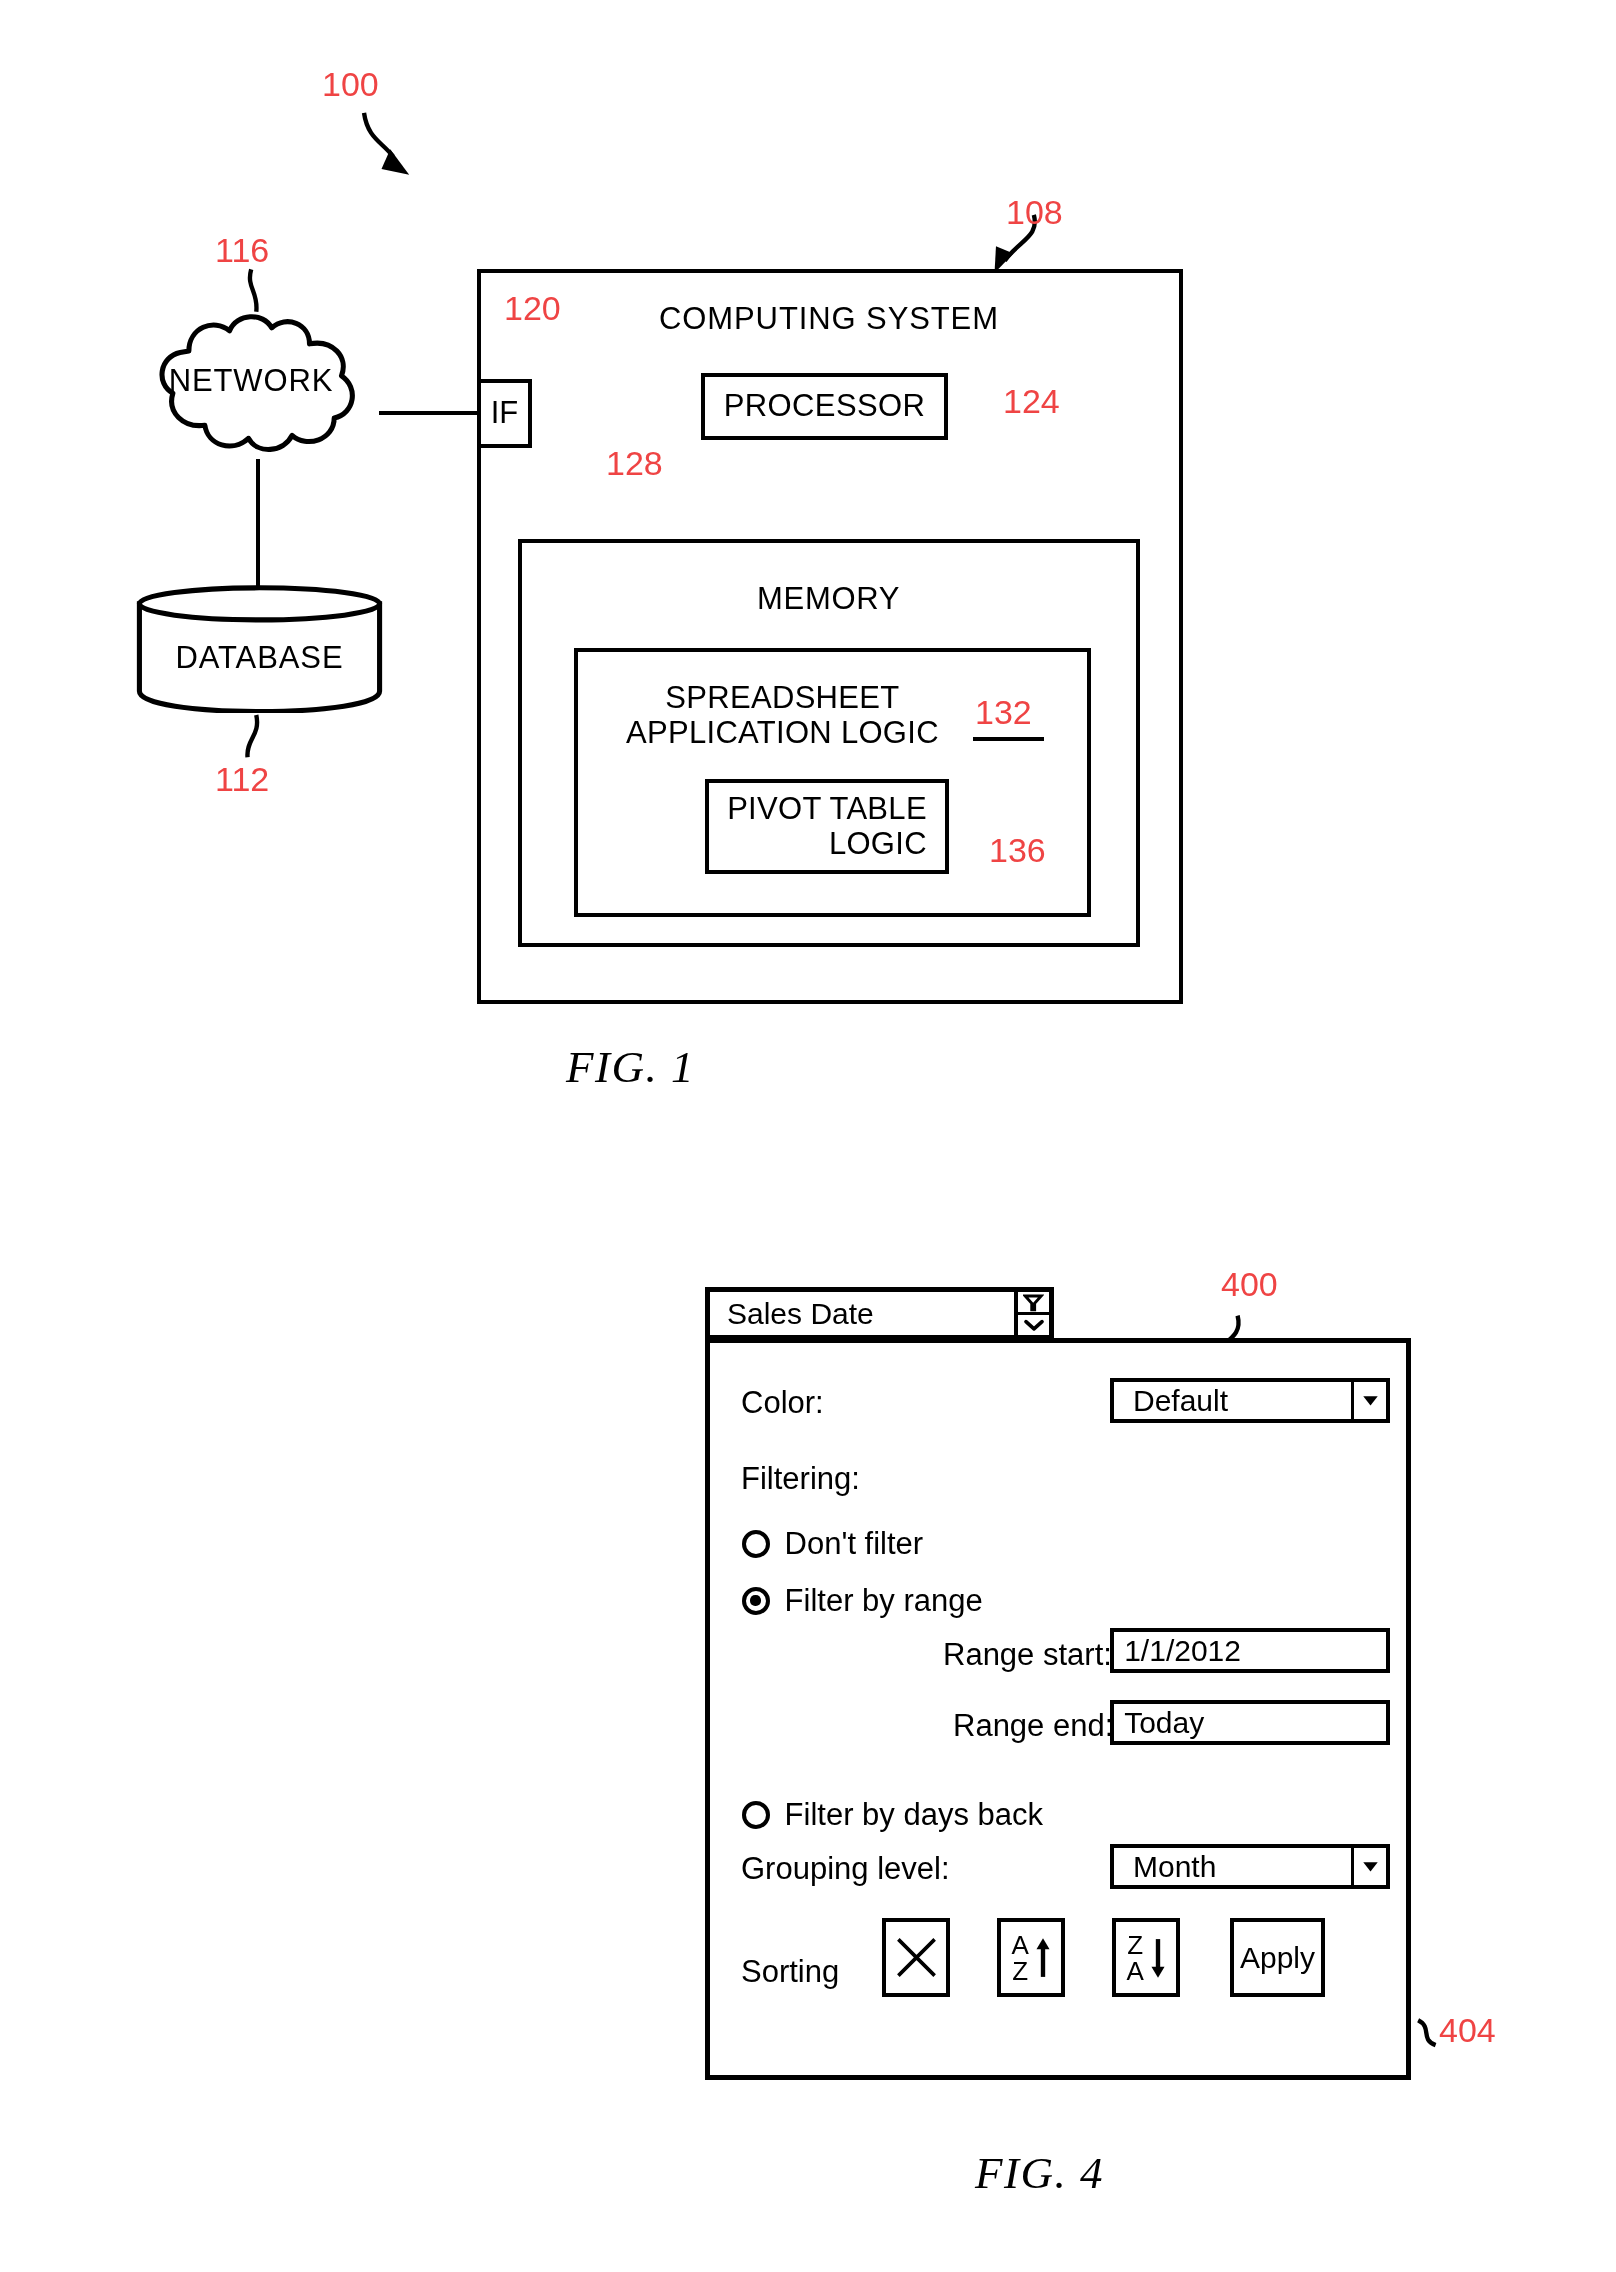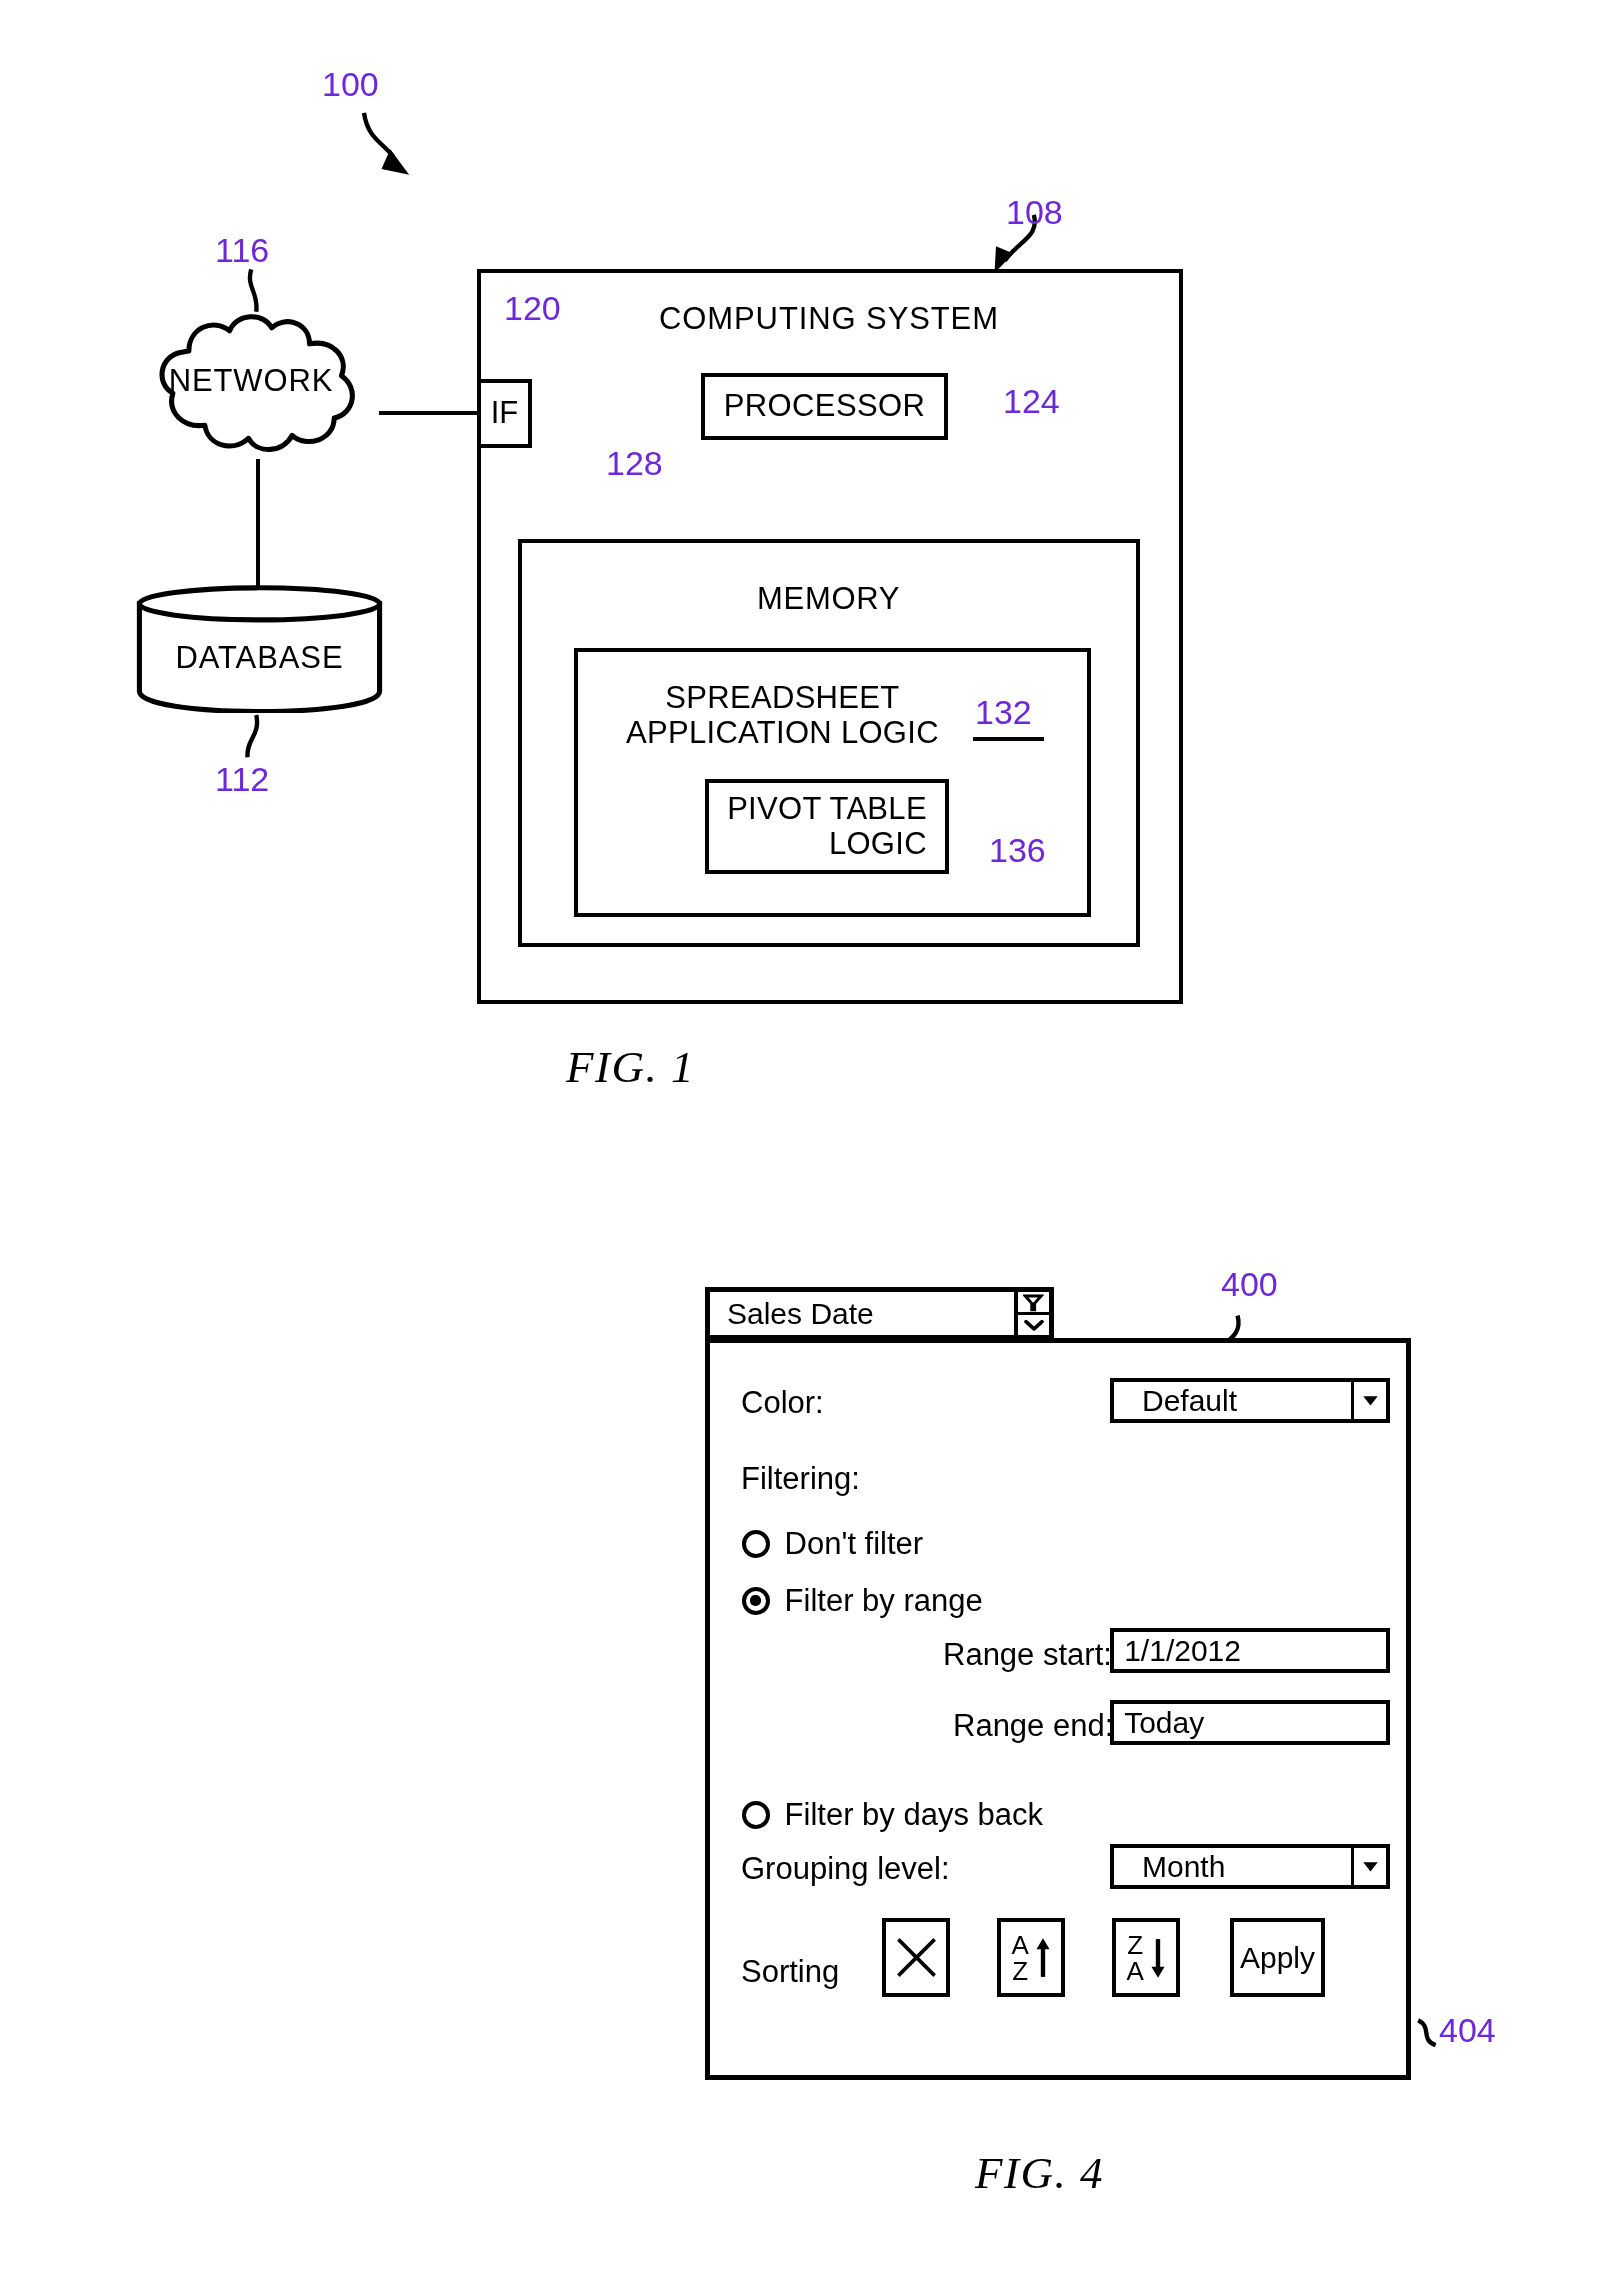--- a/index.html
+++ b/index.html
@@ -16,21 +16,21 @@
     overflow: hidden;
   }
   .abs { position: absolute; }
 
   
   .ref-num {
     font-family: "Liberation Sans", sans-serif;
     font-size: 34px;
     line-height: 1;
     white-space: nowrap;
-    color: #6d28d9;
+    color: #ef4444;
   }
   .fig-caption {
     font-family: "Liberation Serif", serif;
     font-style: italic;
     font-size: 45px;
     letter-spacing: 1.5px;
     white-space: nowrap;
   }
   .box {
     box-sizing: border-box;
@@ -145,21 +145,21 @@
   }
 
   .f4row { position: absolute; }
   .f4label { font-size: 31px; white-space: nowrap; }
 
   .combo {
     box-sizing: border-box; border: 4.4px solid #000; background: #fff;
     display: flex; align-items: stretch; height: 45px;
   }
   .combo-val {
-    flex: 1; display: flex; align-items: center; padding-left: 28px;
+    flex: 1; display: flex; align-items: center; padding-left: 19px;
     font-size: 30px; white-space: nowrap;
   }
   .combo-arrow {
     width: 35px; border-left: 3.6px solid #000; box-sizing: border-box;
     display: flex; align-items: center; justify-content: center;
   }
   .txtfield {
     box-sizing: border-box; border: 4.4px solid #000; background: #fff;
     height: 45px; display: flex; align-items: center; padding-left: 10.2px;
     font-size: 30px; white-space: nowrap;

